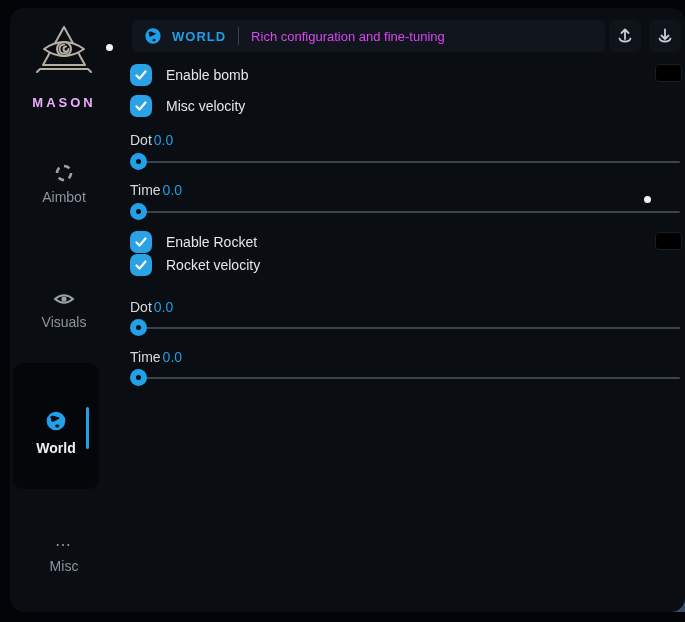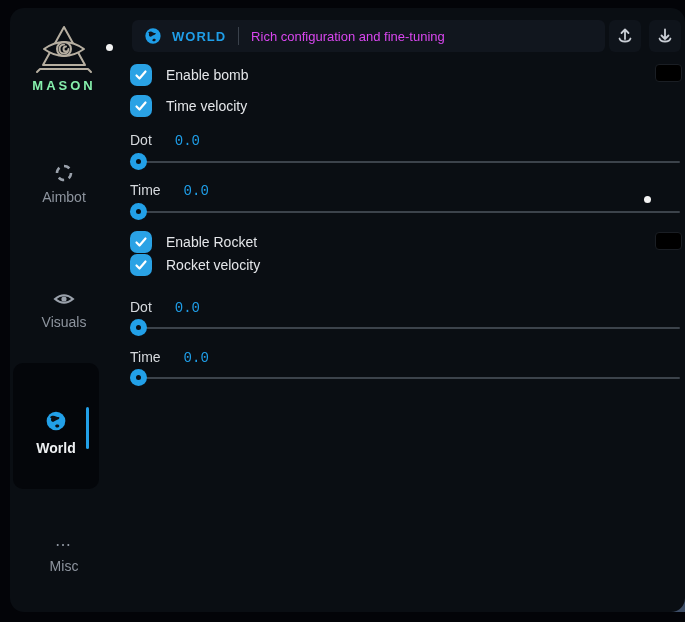--- a/index.html
+++ b/index.html
@@ -15,21 +15,21 @@
   }
   .window {
     position:absolute; left:10px; top:8px; width:675px; height:604px;
     background:#0a0e13; border-radius:14px; overflow:hidden;
   }
   
   .sidebar { position:absolute; left:0; top:0; width:108px; height:100%; }
   .logo-wrap { position:absolute; left:0; top:16px; width:108px; text-align:center; }
   .logo-wrap svg { display:block; margin:0 auto; }
   .brand {
-    margin-top:4px; color:#86efac; font-size:13px; font-weight:bold;
+    margin-top:21px; color:#f0abfc; font-size:13px; font-weight:bold;
     letter-spacing:3px;
   }
   .nav-item { position:absolute; width:108px; text-align:center; color:#8d949e; }
   .nav-item .nv-icon { display:block; margin:0 auto 6px auto; }
   .nav-item .nv-label { font-size:14px; }
   .nav-aimbot  { top:155px; }
   .nav-visuals { top:282px; }
   .nav-misc    { top:532px; }
   .nav-selected {
     position:absolute; left:3px; top:355px; width:86px; height:126px;
@@ -66,21 +66,21 @@
   .cb-label { margin-left:14px; color:#e4e6e9; font-size:14px; }
   .swatch {
     position:absolute; width:27px; height:18px; background:#000;
     border-radius:4px; border:1px solid #1a1e24;
   }
   .sw-1 { left:537px; top:56px; }
   .sw-2 { left:537px; top:224px; }
   .row-cb1 { top:56px; }  .row-cb2 { top:87px; }
   .row-cb3 { top:223px; } .row-cb4 { top:246px; }
   .slider-label { position:absolute; left:12px; font-size:14px; color:#d6d9dd; }
-  .slider-label .val { color:#1f9ee8; margin-left:23px;font-family:Liberation Mono, monospace; }
+  .slider-label .val { color:#1f9ee8; margin-left:2px; }
   .lbl-1 { top:124px; } .lbl-2 { top:174px; } .lbl-3 { top:291px; } .lbl-4 { top:341px; }
   .slider { position:absolute; left:12px; width:550px; height:17px; }
   .sld-1 { top:145px; } .sld-2 { top:195px; } .sld-3 { top:311px; } .sld-4 { top:361px; }
   .track {
     position:absolute; left:0; right:0; top:7.5px; height:2px;
     background:#3c434b; border-radius:1px;
   }
   .thumb {
     position:absolute; left:0; top:0; width:17px; height:17px; border-radius:50%;
     background:#22a0e8; display:flex; align-items:center; justify-content:center;
@@ -184,21 +184,21 @@
       <span class="cb-label">Enable bomb</span>
     </div>
     <div class="swatch sw-1"></div>
 
     <div class="cb-row row-cb2">
       <div class="checkbox">
         <svg width="14" height="14" viewBox="0 0 14 14">
           <path d="M2.5 7.5 L5.5 10.5 L11.5 3.5" stroke="#fff" stroke-width="2.2" fill="none" stroke-linecap="round" stroke-linejoin="round"></path>
         </svg>
       </div>
-      <span class="cb-label">Time velocity</span>
+      <span class="cb-label">Misc velocity</span>
     </div>
 
     <div class="slider-label lbl-1">
       <span>Dot</span><span class="val">0.0</span>
     </div>
     <div class="slider sld-1">
       <div class="track"></div>
       <div class="thumb"></div>
     </div>
 

